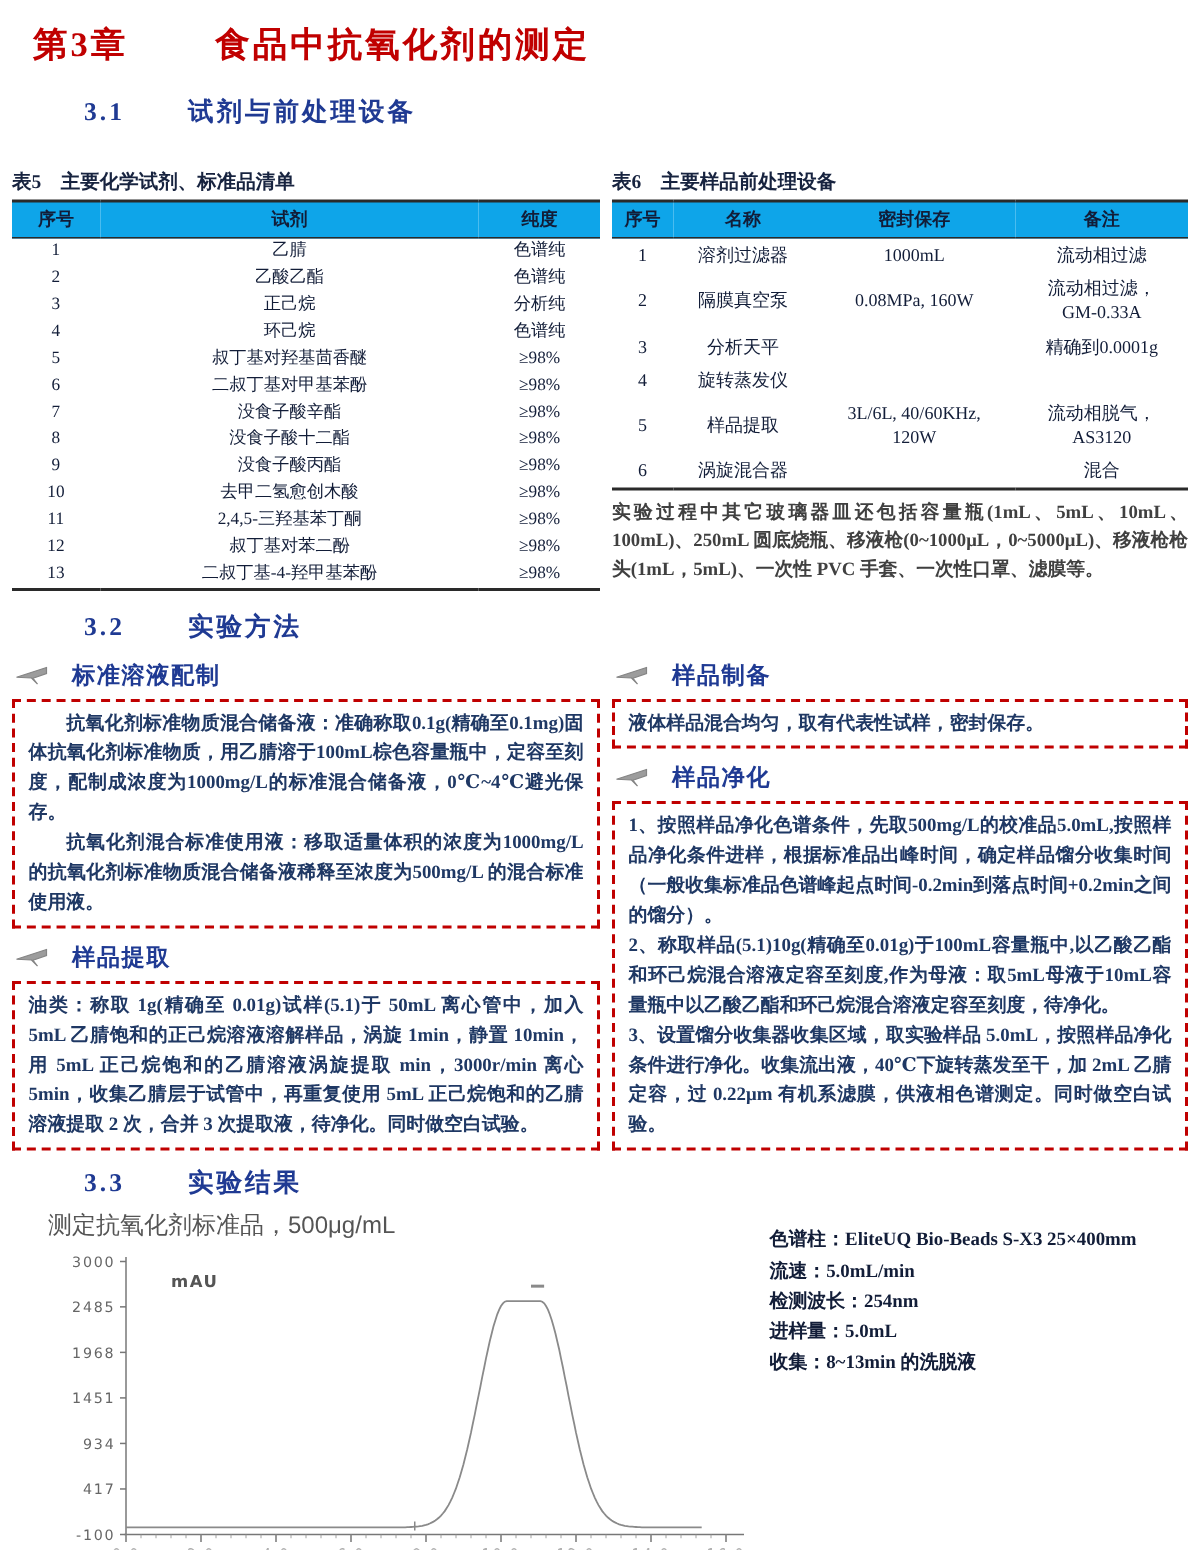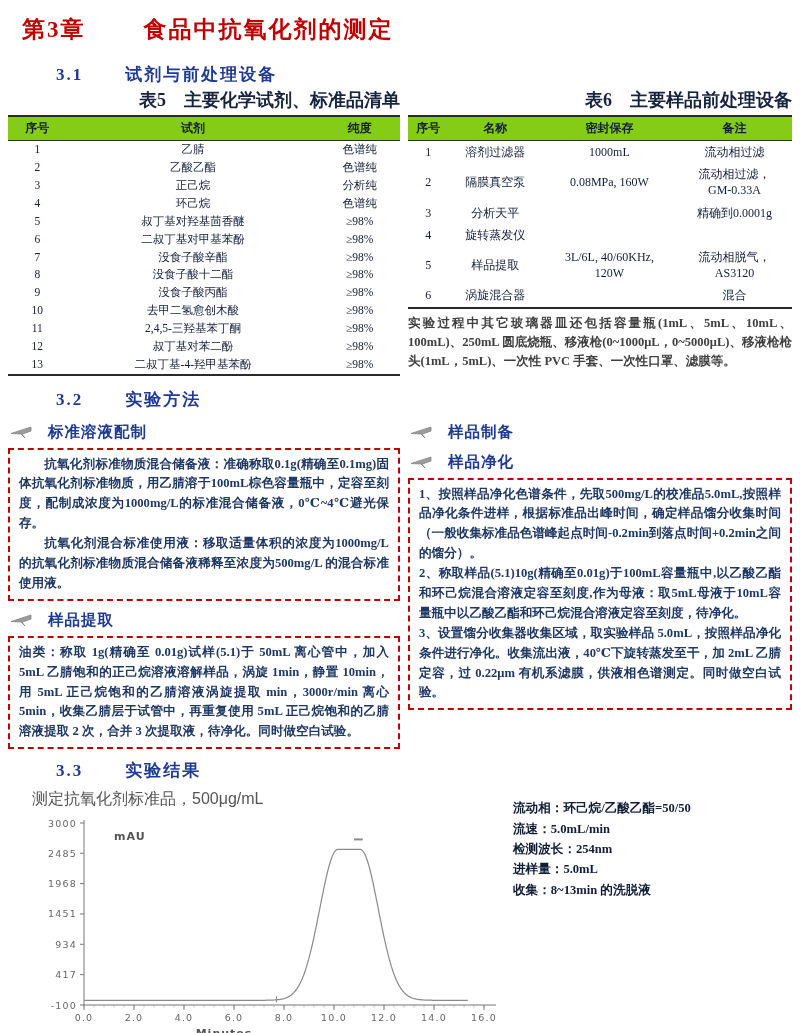--- a/index.html
+++ b/index.html
@@ -20,26 +20,26 @@
   .sh-31{margin:18px 0 2px 48px;}
   .sh-32{margin:12px 0 2px 48px;}
   .sh-33{margin:10px 0 0 48px;}
 
   
   .two-col{display:flex;align-items:flex-start;}
   .col-left{width:392px;flex:none;}
   .col-right{width:384px;flex:none;margin-left:8px;}
 
   
-  .tbl-caption{text-align:right;font-size:18px;font-weight:bold;color:#17233f;margin:0 0 3px 0;}
+  .tbl-caption{text-align:left;font-size:13px;font-weight:bold;color:#17233f;margin:24px 0 3px 0;}
 
   
   table.data{width:100%;border-collapse:collapse;border-top:2px solid #2a2a2a;
     border-bottom:2px solid #2a2a2a;font-size:11.5px;color:#121d38;}
-  table.data th{background:#84cc16;border-bottom:1.5px solid #2a2a2a;
+  table.data th{background:#0ea5e9;border-bottom:1.5px solid #2a2a2a;
     padding:3px 2px;font-weight:bold;font-size:12px;text-align:center;}
   table.data td{text-align:center;padding:1.5px 2px;white-space:pre-line;line-height:1.35;}
   table.t5 td{padding:1.2px 2px;}
   table.t6 td{padding:3px 2px;font-size:12px;}
 
   
   .note{font-size:12.5px;line-height:1.55;text-align:justify;margin-top:5px;color:#404040;font-weight:bold;}
 
   
   .sub-head{display:flex;align-items:center;gap:16px;color:#1f3a93;
@@ -244,20 +244,23 @@
         <p>油类：称取 1g(精确至 0.01g)试样(5.1)于 50mL 离心管中，加入 5mL 乙腈饱和的正己烷溶液溶解样品，涡旋 1min，静置 10min，用 5mL 正己烷饱和的乙腈溶液涡旋提取 min，3000r/min 离心 5min，收集乙腈层于试管中，再重复使用 5mL 正己烷饱和的乙腈溶液提取 2 次，合并 3 次提取液，待净化。同时做空白试验。</p>
       </div>
     </div>
 
     <div class="col-right">
       <div class="sub-head">
         <svg class="arrow-icon" viewBox="0 0 22 13">
           <polygon points="21,1 1,7.5 11,8 15,12 12,8.2 21,5" fill="#9c9c9c" stroke="#848484" stroke-width="0.8"></polygon>
         </svg>
         <span>样品制备</span>
+      </div>
+      <div class="dash-box">
+        <p>液体样品混合均匀，取有代表性试样，密封保存。</p>
       </div>
 
       <div class="sub-head">
         <svg class="arrow-icon" viewBox="0 0 22 13">
           <polygon points="21,1 1,7.5 11,8 15,12 12,8.2 21,5" fill="#9c9c9c" stroke="#848484" stroke-width="0.8"></polygon>
         </svg>
         <span>样品净化</span>
       </div>
       <div class="dash-box">
         <p>1、按照样品净化色谱条件，先取500mg/L的校准品5.0mL,按照样品净化条件进样，根据标准品出峰时间，确定样品馏分收集时间（一般收集标准品色谱峰起点时间-0.2min到落点时间+0.2min之间的馏分）。</p>
@@ -352,21 +355,21 @@
           <line x1="466.0000000000002" y1="195" x2="466.0000000000002" y2="197.5" stroke="#999" stroke-width="0.6"></line>
           <line x1="476.00000000000017" y1="195" x2="476.00000000000017" y2="197.5" stroke="#999" stroke-width="0.6"></line>
           <path d="M76.0 190.3L77.3 190.3L78.5 190.3L79.8 190.3L81.0 190.3L82.3 190.3L83.5 190.3L84.8 190.3L86.0 190.3L87.3 190.3L88.5 190.3L89.8 190.3L91.0 190.3L92.3 190.3L93.5 190.3L94.8 190.3L96.0 190.3L97.3 190.3L98.5 190.3L99.8 190.3L101.0 190.3L102.3 190.3L103.5 190.3L104.8 190.3L106.0 190.3L107.3 190.3L108.5 190.3L109.8 190.3L111.0 190.3L112.3 190.3L113.5 190.3L114.8 190.3L116.0 190.3L117.3 190.3L118.5 190.3L119.8 190.3L121.0 190.3L122.3 190.3L123.5 190.3L124.8 190.3L126.0 190.3L127.3 190.3L128.5 190.3L129.8 190.3L131.0 190.3L132.3 190.3L133.5 190.3L134.8 190.3L136.0 190.3L137.3 190.3L138.5 190.3L139.7 190.3L141.0 190.3L142.2 190.3L143.5 190.3L144.7 190.3L146.0 190.3L147.2 190.3L148.5 190.3L149.7 190.3L151.0 190.3L152.2 190.3L153.5 190.3L154.7 190.3L156.0 190.3L157.2 190.3L158.5 190.3L159.7 190.3L161.0 190.3L162.2 190.3L163.5 190.3L164.7 190.3L166.0 190.3L167.2 190.3L168.5 190.3L169.7 190.3L171.0 190.3L172.2 190.3L173.5 190.3L174.7 190.3L176.0 190.3L177.2 190.3L178.5 190.3L179.7 190.3L181.0 190.3L182.2 190.3L183.5 190.3L184.7 190.3L186.0 190.3L187.2 190.3L188.5 190.3L189.7 190.3L191.0 190.3L192.2 190.3L193.5 190.3L194.7 190.3L196.0 190.3L197.2 190.3L198.5 190.3L199.7 190.3L201.0 190.3L202.2 190.3L203.5 190.3L204.7 190.3L206.0 190.3L207.2 190.3L208.5 190.3L209.7 190.3L211.0 190.3L212.2 190.3L213.5 190.3L214.7 190.3L216.0 190.3L217.2 190.3L218.5 190.3L219.7 190.3L221.0 190.3L222.2 190.3L223.5 190.3L224.7 190.3L226.0 190.3L227.2 190.3L228.5 190.3L229.7 190.3L231.0 190.3L232.2 190.3L233.5 190.3L234.7 190.3L236.0 190.3L237.2 190.3L238.5 190.3L239.7 190.3L241.0 190.3L242.2 190.3L243.5 190.3L244.7 190.3L246.0 190.3L247.2 190.3L248.5 190.3L249.7 190.3L251.0 190.3L252.2 190.3L253.5 190.3L254.7 190.3L256.0 190.3L257.2 190.3L258.5 190.2L259.7 190.2L261.0 190.2L262.2 190.2L263.5 190.1L264.7 190.1L266.0 190.0L267.2 189.9L268.5 189.8L269.7 189.7L271.0 189.6L272.2 189.4L273.5 189.2L274.7 188.9L276.0 188.6L277.2 188.2L278.5 187.7L279.7 187.1L281.0 186.4L282.2 185.7L283.5 184.7L284.7 183.7L286.0 182.4L287.2 181.0L288.5 179.4L289.7 177.5L291.0 175.4L292.2 173.1L293.5 170.4L294.7 167.5L296.0 164.3L297.2 160.7L298.5 156.9L299.7 152.7L301.0 148.2L302.2 143.3L303.5 138.2L304.7 132.8L306.0 127.1L307.2 121.2L308.5 115.1L309.7 108.9L311.0 102.6L312.3 96.2L313.5 89.9L314.8 83.7L316.0 77.6L317.3 71.7L318.5 66.2L319.8 61.0L321.0 56.2L322.3 52.0L323.5 48.2L324.8 45.1L326.0 42.7L327.3 40.9L328.5 39.8L329.8 39.4L331.0 39.4L332.3 39.4L333.5 39.4L334.8 39.4L336.0 39.4L337.3 39.4L338.5 39.4L339.8 39.4L341.0 39.4L342.3 39.4L343.5 39.4L344.8 39.4L346.0 39.4L347.3 39.4L348.5 39.4L349.8 39.4L351.0 39.4L352.3 39.4L353.5 39.8L354.8 40.9L356.0 42.7L357.3 45.1L358.5 48.2L359.8 52.0L361.0 56.2L362.3 61.0L363.5 66.2L364.8 71.7L366.0 77.6L367.3 83.7L368.5 89.9L369.8 96.2L371.0 102.6L372.3 108.9L373.5 115.1L374.8 121.2L376.0 127.1L377.3 132.8L378.5 138.2L379.8 143.3L381.0 148.2L382.3 152.7L383.5 156.9L384.8 160.7L386.0 164.3L387.3 167.5L388.5 170.4L389.8 173.1L391.0 175.4L392.3 177.5L393.5 179.4L394.8 181.0L396.0 182.4L397.3 183.7L398.5 184.7L399.8 185.7L401.0 186.4L402.3 187.1L403.5 187.7L404.8 188.2L406.0 188.6L407.3 188.9L408.5 189.2L409.8 189.4L411.0 189.6L412.3 189.7L413.5 189.8L414.8 189.9L416.0 190.0L417.3 190.1L418.5 190.1L419.8 190.2L421.0 190.2L422.3 190.2L423.5 190.2L424.8 190.3L426.0 190.3L427.3 190.3L428.5 190.3L429.8 190.3L431.0 190.3L432.3 190.3L433.5 190.3L434.8 190.3L436.0 190.3L437.3 190.3L438.5 190.3L439.8 190.3L441.0 190.3L442.3 190.3L443.5 190.3L444.8 190.3L446.0 190.3L447.3 190.3L448.5 190.3L449.8 190.3L451.0 190.3L452.3 190.3L453.5 190.3L454.8 190.3L456.0 190.3L457.3 190.3L458.5 190.3L459.8 190.3" fill="none" stroke="#8a8a8a" stroke-width="1.2"></path>
           <line x1="268.5" y1="186.30322580645162" x2="268.5" y2="192.30322580645162" stroke="#888" stroke-width="1"></line>
           <line x1="346" y1="29.438709677419354" x2="354.75" y2="29.438709677419354" stroke="#8a8a8a" stroke-width="2"></line>
           <text x="106" y="30" class="axis-label">mAU</text>
           <text x="216" y="227" text-anchor="middle" class="axis-label">Minutes</text>
         </svg>
     </div>
     <div class="conditions">
-      <div>流动相：环己烷/乙酸乙酯=50/50</div>
+      <div>色谱柱：EliteUQ Bio-Beads S-X3 25×400mm</div>
       <div>流速：5.0mL/min</div>
       <div>检测波长：254nm</div>
       <div>进样量：5.0mL</div>
       <div>收集：8~13min 的洗脱液</div>
     </div>
   </div>
 
 </div>
 
 </body></html>

